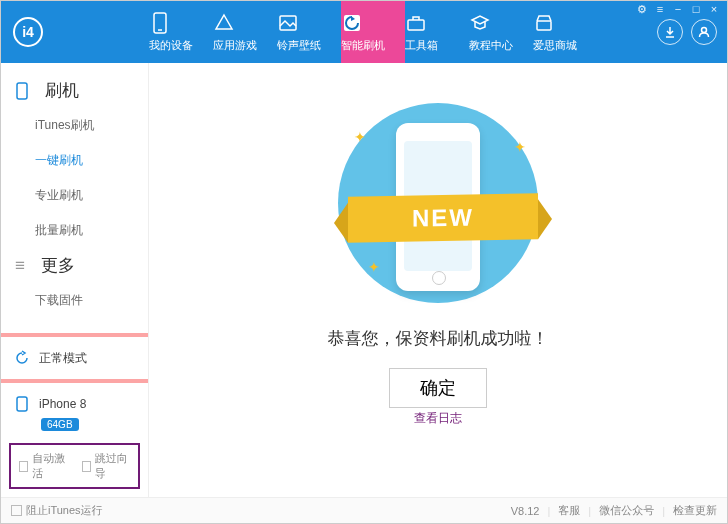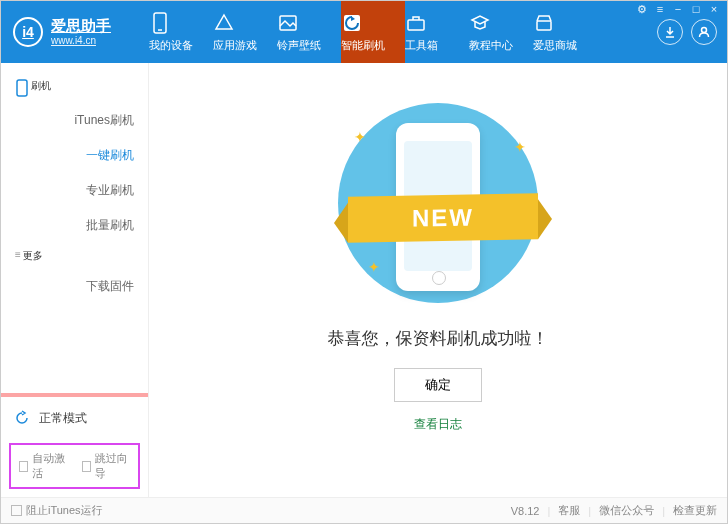--- a/index.html
+++ b/index.html
@@ -1,87 +1,83 @@
 <!DOCTYPE html>
 <html><head>
 <meta charset="utf-8">
 <style>
   * { box-sizing: border-box; margin: 0; padding: 0; }
   body { font-family: "Microsoft YaHei", Arial, sans-serif; font-size: 12px; color: #333; background: #fff; }
   .app { width: 728px; height: 524px; border: 1px solid #ccc; display: flex; flex-direction: column; overflow: hidden; }
 
   
   .header { background: #1c8adb; color: #fff; height: 62px; display: flex; align-items: stretch; position: relative; }
-  .logo-area { display: flex; align-items: center; padding: 0 12px; width: 148px; text-decoration: underline; }
+  .logo-area { display: flex; align-items: center; padding: 0 12px; width: 148px; }
   .logo-circle { width: 30px; height: 30px; border: 2px solid #fff; border-radius: 50%; display:flex; align-items:center; justify-content:center; font-weight:bold; font-size:14px; color:#fff; }
   .logo-text { margin-left: 8px; line-height: 1.2; }
   .logo-text .t1 { font-size: 15px; font-weight: bold; }
   .logo-text .t2 { font-size: 10px; opacity: .9; }
   .nav { display: flex; flex: 1; }
   .nav-item { width: 64px; display: flex; flex-direction: column; justify-content: center; font-size: 11px; cursor: pointer; }
-  .nav-item.active { background: #c2410c; }
+  .nav-item.active { background: #ec4899; }
   .nav-item .ico { width: 22px; height: 22px; margin-bottom: 4px; display:flex; align-items:center; justify-content:center; }
   .win-controls { position: absolute; right: 2px; top: 0; display: flex; gap: 4px; align-items: center; height: 16px; padding: 2px 4px; }
   .win-btn { width: 14px; height: 14px; display:flex; align-items:center; justify-content:center; cursor:pointer; font-size:11px; color:#fff; opacity:.9; }
   .header-right { display:flex; align-items:center; padding-right:10px; gap:8px; }
   .circ-btn { width:26px; height:26px; border:1.5px solid rgba(255,255,255,.8); border-radius:50%; display:flex; align-items:center; justify-content:center; cursor:pointer; }
 
   
   .body { flex: 1; display: flex; min-height: 0; }
   .sidebar { width: 148px; border-right: 1px solid #eee; display:flex; flex-direction:column; }
   .side-scroll { flex:1; overflow:auto; padding: 10px 0; }
-  .side-cat { display:flex; padding: 6px 14px; font-size:10px; color:#333; gap:2px; }
+  .side-cat { display:flex; align-items:center; padding: 6px 14px; font-size:17px; color:#333; gap:16px; }
   .side-cat .cat-ico { color:#1c8adb; }
   .side-items { padding-left: 0; }
-  .side-item { padding: 9px 14px 9px 34px; font-size:12px; color:#666; cursor:pointer;text-align:right; }
+  .side-item { padding: 9px 14px 9px 34px; font-size:12px; color:#666; cursor:pointer; }
   .side-item.active { color:#1c8adb; }
   .side-block { border-top:4px solid #fca5a5; padding:8px 12px; }
   .mode-row { display:flex; align-items:center; gap:8px; font-size:12px; color:#444; padding:4px 0; }
   .mode-ico { width:18px; height:18px; color:#1c8adb; display:flex; align-items:center; justify-content:center;}
   .badge { background:#1c8adb; color:#fff; font-size:10px; padding:1px 6px; border-radius:3px; margin-left:4px;}
-  .checks { border:2px solid #d946ef; padding:6px 8px; display:flex; gap:14px; margin:4px 8px 8px 8px; }
+  .checks { border:2px solid #701a75; padding:6px 8px; display:flex; gap:14px; margin:4px 8px 8px 8px; }
   .chk { display:flex; align-items:center; gap:4px; font-size:11px; color:#888; cursor:pointer;}
   .chk-box { width:11px; height:11px; border:1px solid #bbb; }
 
   .main { flex:1; display:flex; flex-direction:column; align-items:center; padding:20px; }
   .illus { width:220px; height:200px; margin-top:20px; position:relative; }
   .big-circle { position:absolute; left:10px; top:0; width:200px; height:200px; border-radius:50%; background:#62c2e8; }
   .phone { position:absolute; left:68px; top:20px; width:84px; height:168px; background:#fff; border-radius:12px; box-shadow:0 4px 8px rgba(0,0,0,.12); }
   .phone::before { content:""; position:absolute; left:8px; top:18px; right:8px; bottom:20px; background:#eaf6fc; border-radius:4px; }
   .phone::after { content:""; position:absolute; left:50%; bottom:6px; width:12px; height:12px; margin-left:-6px; border:1.5px solid #ccc; border-radius:50%; }
   .ribbon { position:absolute; left:20px; top:92px; width:190px; height:46px; background:#f4c12a; transform:skewY(-1deg); display:flex; align-items:center; justify-content:center; color:#fff; font-weight:bold; font-size:24px; letter-spacing:2px; }
   .ribbon::before, .ribbon::after { content:""; position:absolute; width:0; height:0; border-style:solid; }
   .ribbon::before { left:-14px; top:6px; border-width:20px 14px 20px 0; border-color:transparent #d7a51a transparent transparent; }
   .ribbon::after { right:-14px; top:6px; border-width:20px 0 20px 14px; border-color:transparent transparent transparent #d7a51a; }
   .sparkle { position:absolute; color:#f4c12a; font-size:14px; }
 
   .msg { margin-top:24px; font-size:17px; color:#333; }
-  .ok-btn { margin-top:18px; border:1px solid #ccc; background:#fff; padding:7px 30px; font-size:13px; cursor:pointer; }
-  .log-link { margin-top:14px; font-size:12px; color:#15803d; cursor:pointer; }
+  .ok-btn { margin-top:18px; border:1px solid #ccc; background:#fff; padding:7px 30px; font-size:18px; cursor:pointer; }
+  .log-link { margin-top:2px; font-size:12px; color:#701a75; cursor:pointer; }
 
   
   .footer { height:26px; border-top:1px solid #eee; background:#fafafa; display:flex; align-items:center; padding:0 10px; font-size:11px; color:#888; }
   .footer .chk { color:#888; }
   .footer-right { margin-left:auto; display:flex; gap:8px; align-items:center;}
   .footer-right .sep { color:#ddd; }
 
   svg { display:block; }
 </style>
 </head>
 <body>
 
 <div class="app">
 
   <div class="header">
     <div class="logo-area">
       <div class="logo-circle">i4</div>
-      <div class="logo-text">
-        <div class="t1">爱思助手</div>
-        <div class="t2">www.i4.cn</div>
-      </div>
     </div>
     <div class="nav">
       <div class="nav-item">
         <span class="ico">
             <svg width="18" height="22" viewBox="0 0 18 22" fill="none" stroke="#fff" stroke-width="1.5">
               <rect x="3" y="1" width="12" height="20" rx="2"></rect>
               <line x1="7" y1="18" x2="11" y2="18"></line>
             </svg>
           </span>
         <span>我的设备</span>
@@ -192,20 +188,33 @@
       </div>
 
       <div class="side-block">
         <div class="mode-row">
           <span class="mode-ico">
               <svg width="16" height="16" viewBox="0 0 16 16" fill="none" stroke="#1c8adb" stroke-width="1.5">
                 <path d="M13 8 A5 5 0 1 1 8 3 M8 1 L11 3 L8 5"></path>
               </svg>
             </span>
           <span>正常模式</span>
+        </div>
+      </div>
+      <div class="side-block">
+        <div class="mode-row">
+          <span class="mode-ico">
+              <svg width="12" height="16" viewBox="0 0 12 16" fill="none" stroke="#1c8adb" stroke-width="1.5">
+                <rect x="1" y="1" width="10" height="14" rx="2"></rect>
+              </svg>
+            </span>
+          <span>iPhone 8</span>
+        </div>
+        <div style="padding-left:24px">
+          <span class="badge">64GB</span>
         </div>
       </div>
       <div class="checks">
         <label class="chk">
           <span class="chk-box"></span>
           <span>自动激活</span>
         </label>
         <label class="chk">
           <span class="chk-box"></span>
           <span>跳过向导</span>

